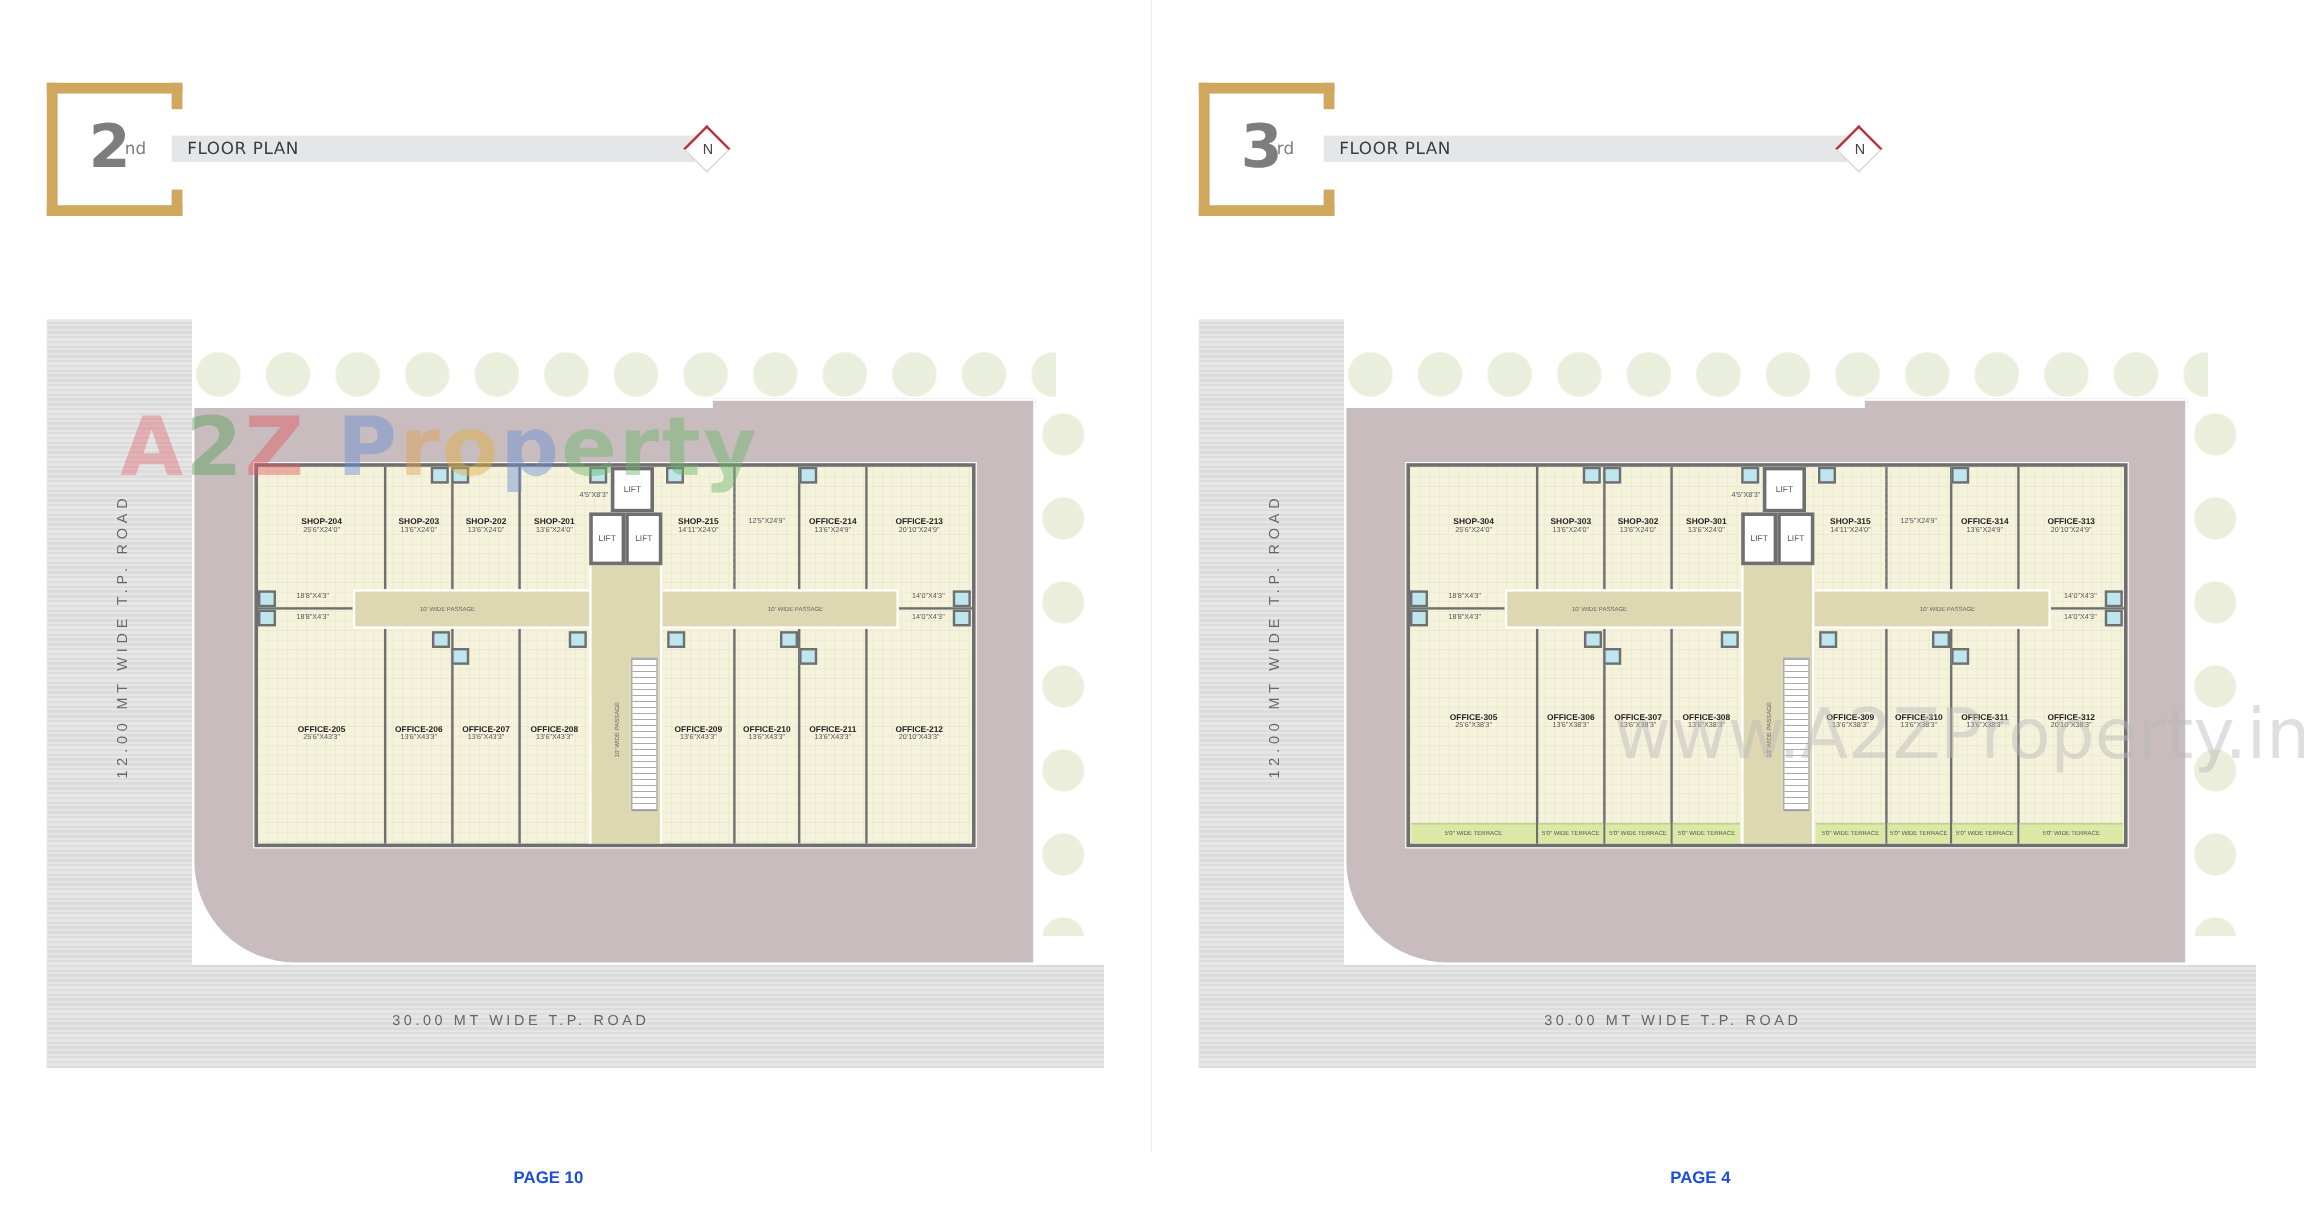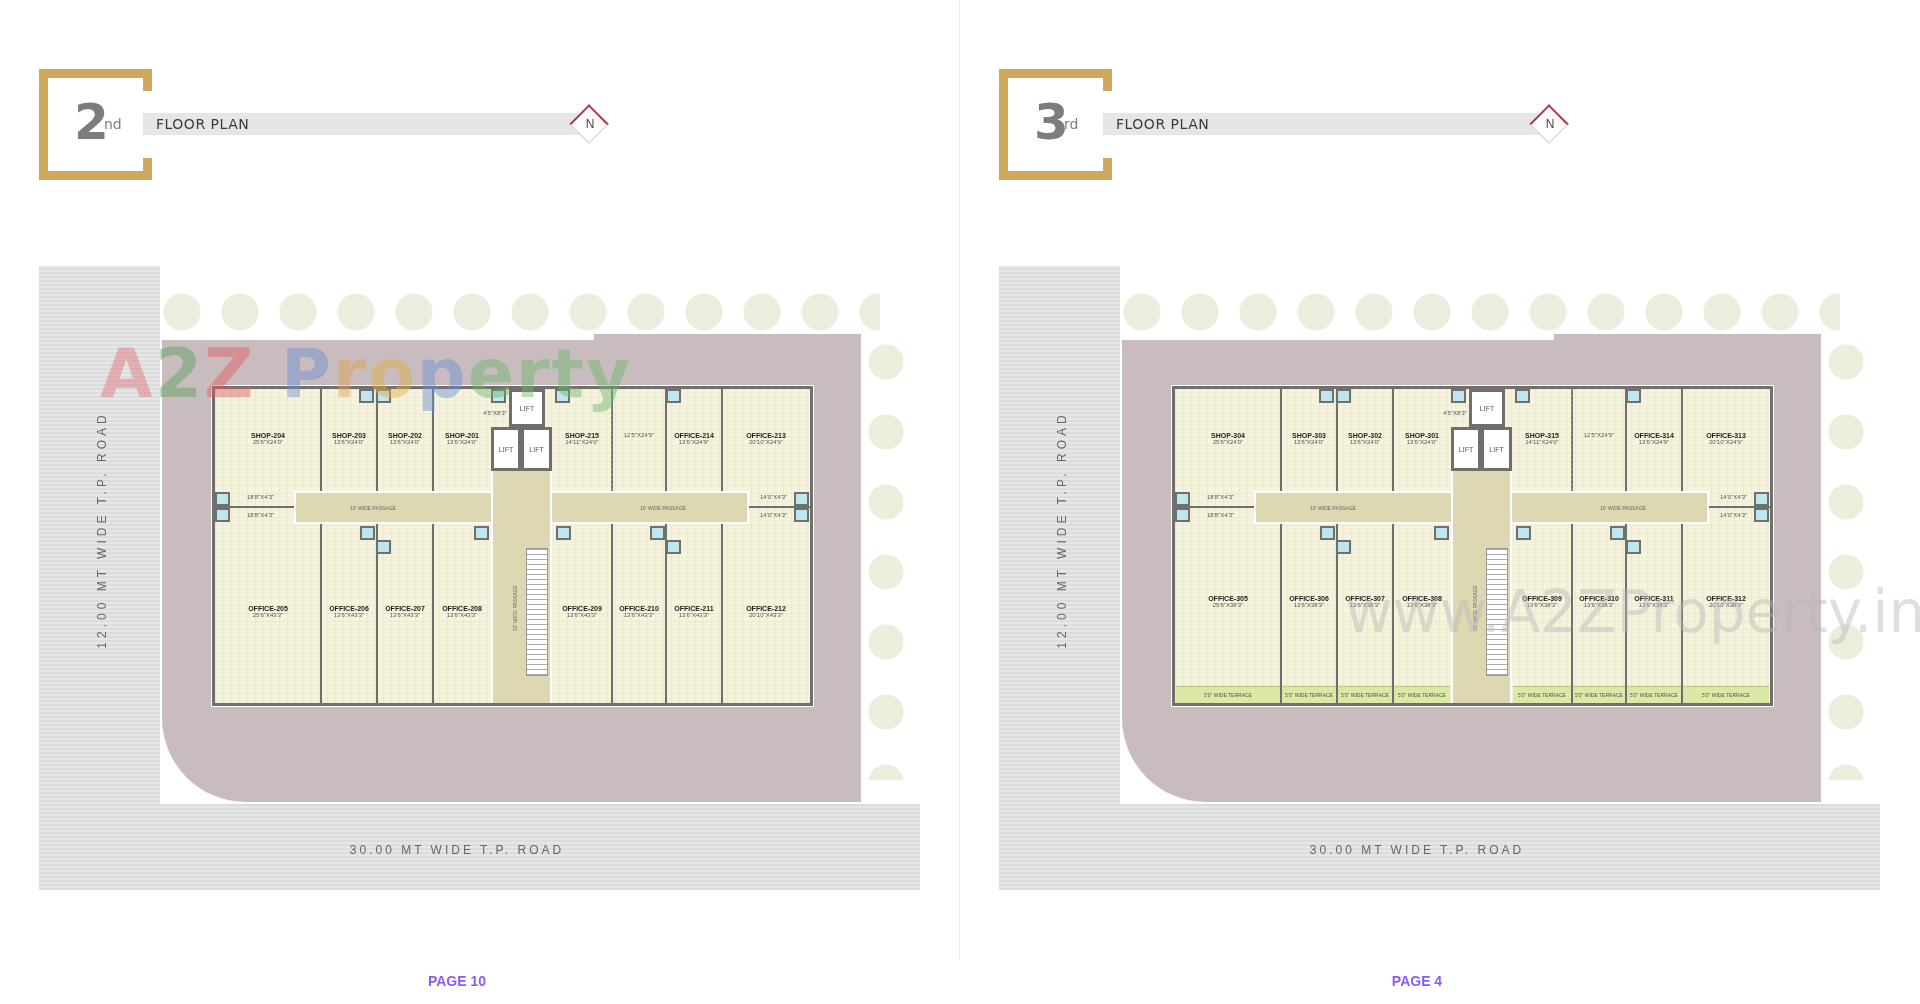--- a/index.html
+++ b/index.html
@@ -24,21 +24,21 @@
     border: 1px solid #cfcfcf; border-top: 2px solid #b5343d; border-left: 2px solid #b5343d; transform: rotate(45deg); }
   .north-n { position: absolute; left: 584px; top: 117px; font-size: 12px; color: #444; width: 12px; text-align: center; }
 
   
   .road-v { position: absolute; left: 39px; top: 266px; width: 121px; height: 624px;
     background: repeating-linear-gradient(0deg, #dcdcdc 0 2px, #e6e6e6 2px 4px); }
   .road-h { position: absolute; left: 39px; top: 804px; width: 881px; height: 86px;
     background: repeating-linear-gradient(0deg, #dcdcdc 0 2px, #e6e6e6 2px 4px); }
   .road-v-label { position: absolute; left: 102px; top: 530px; transform: translate(-50%,-50%) rotate(-90deg);
     font-size: 12px; color: #666; letter-spacing: 4px; white-space: nowrap; }
-  .road-h-label { position: absolute; left: 457px; top: 850px; transform: translate(-50%,-50%);
+  .road-h-label { position: absolute; left: 434px; top: 850px; transform: translate(-50%,-50%);
     font-size: 12px; color: #666; letter-spacing: 3px; white-space: nowrap; }
   .trees { position: absolute; left: 160px; top: 290px; width: 720px; height: 44px;
     background: radial-gradient(circle at 22px 22px, #e8ecd8 0 18px, transparent 19px) 0 0/58px 44px repeat-x; opacity: .9; }
   .trees-r { position: absolute; left: 866px; top: 340px; width: 40px; height: 440px;
     background: radial-gradient(circle at 20px 22px, #eaeedb 0 17px, transparent 18px) 0 0/40px 70px repeat-y; }
   .plot { position: absolute; left: 160px; top: 338px; width: 703px; height: 466px; background: #c9bcbe;
     border-bottom-left-radius: 86px; border: 2px solid #fff; }
   .plot-notch { position: absolute; left: 594px; top: 332px; width: 269px; height: 8px; background: #c9bcbe; border-top: 2px solid #fff; border-right: 2px solid #fff;}
 
   .building { position: absolute; left: 211px; top: 385px; width: 603px; height: 322px; background: #fff; }
@@ -58,21 +58,21 @@
   .room-name { font-size: 7px; font-weight: bold; color: #222; display: block; }
   .room-size { font-size: 6px; color: #555; display: block; }
   .dim-label { position: absolute; font-size: 6px; color: #555; white-space: nowrap; }
   .terrace { position: absolute; top: 686px; height: 17px; background: #dbe8a6; border-top: 1px solid #b9c98a;
     font-size: 5px; color: #555; display: flex; align-items: center; justify-content: center; }
 
   .watermark-a2z { position: absolute; left: 100px; top: 334px; font-size: 68px; font-weight: bold; letter-spacing: 2px;
     font-family: "DejaVu Sans", sans-serif; opacity: 0.45; white-space: nowrap; }
   .watermark-url { position: absolute; left: 1345px; top: 578px; font-size: 58px; color: #b9b9b9; opacity: 0.45;
     white-space: nowrap; font-family: "DejaVu Sans", sans-serif; }
-  .page-label { position: absolute; top: 973px; font-size: 14px; font-weight: bold; color: #8b5cf6;
+  .page-label { position: absolute; top: 973px; font-size: 14px; font-weight: bold; color: #1d4ed8;
     transform: translateX(-50%); white-space: nowrap; }
 </style>
 </head>
 <body>
 
 <div class="page-divider"></div>
 
 <div id="pages-root">
     <div class="page" style="left: 0px;">
     <div class="bracket"></div>

